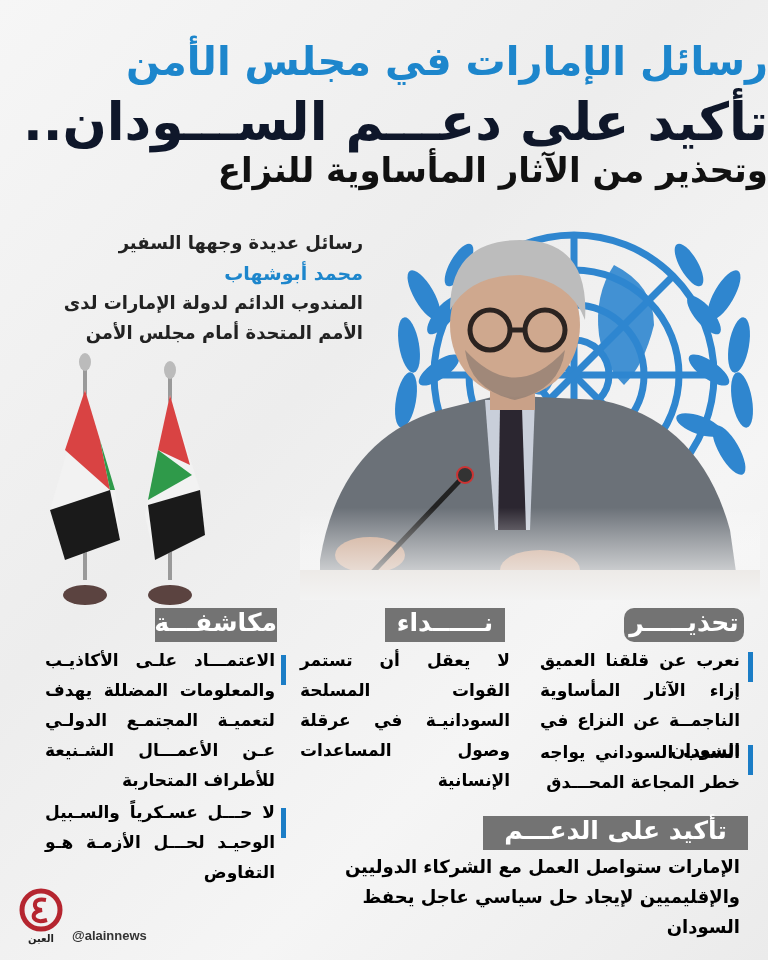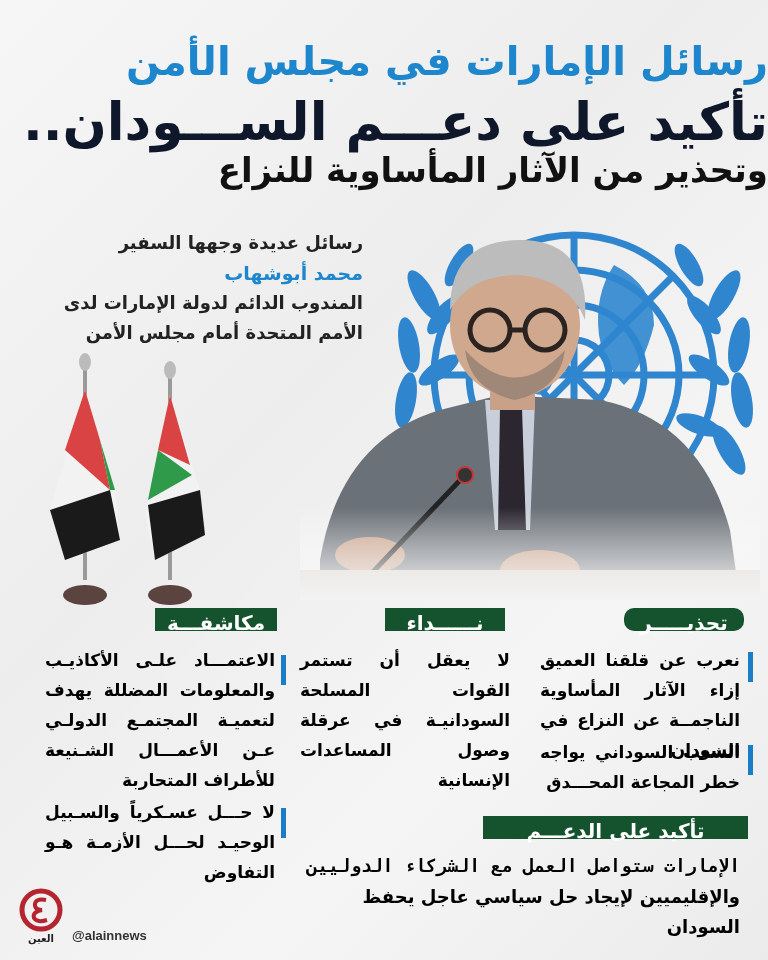--- a/index.html
+++ b/index.html
@@ -23,22 +23,22 @@
     .person { position: absolute; left: 300px; top: 230px; width: 460px; height: 370px; }
 
     .intro { position: absolute; right: 405px; top: 228px; text-align: right; font-weight: bold; }
     .intro .l1 { font-size: 18px; color: #222; line-height: 30px; }
     .intro .l2 { font-size: 19px; color: #1d86cc; line-height: 30px; }
     .intro .l3 { font-size: 18px; color: #222; line-height: 30px; }
 
     .flags { position: absolute; left: 40px; top: 350px; width: 180px; height: 270px; }
 
     .section-head {
-      position: absolute; background: #14532d; color: #fff; font-weight: bold;
-      font-size: 20px; height: 23px; line-height: 30px; text-align: center;
+      position: absolute; background: #737373; color: #fff; font-weight: bold;
+      font-size: 25px; height: 34px; line-height: 30px; text-align: center;
     }
     .sec-text { position: absolute; font-weight: bold; font-size: 17px; line-height: 30px; text-align: justify; color: #000000; }
     .bar { position: absolute; width: 5px; background: #1b7dc6; }
 
     .logo { position: absolute; left: 18px; top: 888px; width: 46px; height: 60px; }
     .handle { position: absolute; left: 72px; top: 928px; font-size: 13px; font-weight: bold; color: #333; direction: ltr; font-family: "Liberation Sans", sans-serif; }
   </style>
 </head>
 <body>
 
@@ -161,21 +161,21 @@
 <div class="section-head" style="left:385px; top:608px; width:120px;">نــــــداء</div>
 <div class="sec-text" style="left:300px; top:645px; width:210px;">لا يعقل أن تستمر القوات المسلحة السودانيـة في عرقلة وصول المساعدات الإنسانية</div>
 
 <div class="section-head" style="left:155px; top:608px; width:122px;">مكاشفـــة</div>
 <div class="bar" style="left:281px; top:655px; height:30px;"></div>
 <div class="sec-text" style="left:45px; top:645px; width:230px;">الاعتمـــاد علـى الأكاذيـب والمعلومات المضللة يهدف لتعميـة المجتمـع الدولـي عـن الأعمـــال الشـنيعة للأطراف المتحاربة</div>
 <div class="bar" style="left:281px; top:808px; height:30px;"></div>
 <div class="sec-text" style="left:45px; top:797px; width:230px;">لا حـــل عسـكرياً والسـبيل الوحيـد لحـــل الأزمـة هـو التفاوض</div>
 
 <div class="section-head" style="left:483px; top:816px; width:265px;">تأكيد على الدعـــم</div>
-<div class="sec-text" style="left:300px; top:852px; width:440px; text-align:right; font-size:18px;font-family:Liberation Mono, monospace;">الإمارات ستواصل العمل مع الشركاء الدوليين</div>
+<div class="sec-text" style="left:300px; top:852px; width:440px; text-align:right; font-size:18px;">الإمارات ستواصل العمل مع الشركاء الدوليين</div>
 <div class="sec-text" style="left:300px; top:882px; width:440px; text-align:right; font-size:18px;">والإقليميين لإيجاد حل سياسي عاجل يحفظ السودان</div>
 
 <svg class="logo" viewBox="0 0 46 60">
   <circle cx="23" cy="22" r="19" fill="none" stroke="#b5252f" stroke-width="5"></circle>
   <path d="M28 12 Q16 10 17 18 Q18 22 24 22 Q14 24 16 30 Q19 35 29 32" fill="none" stroke="#b5252f" stroke-width="4"></path>
   <text x="23" y="54" text-anchor="middle" font-size="10" font-weight="bold" fill="#222" font-family="DejaVu Sans, sans-serif">العين</text>
 </svg>
 <div class="handle">@alainnews</div>
 
 </body></html>

